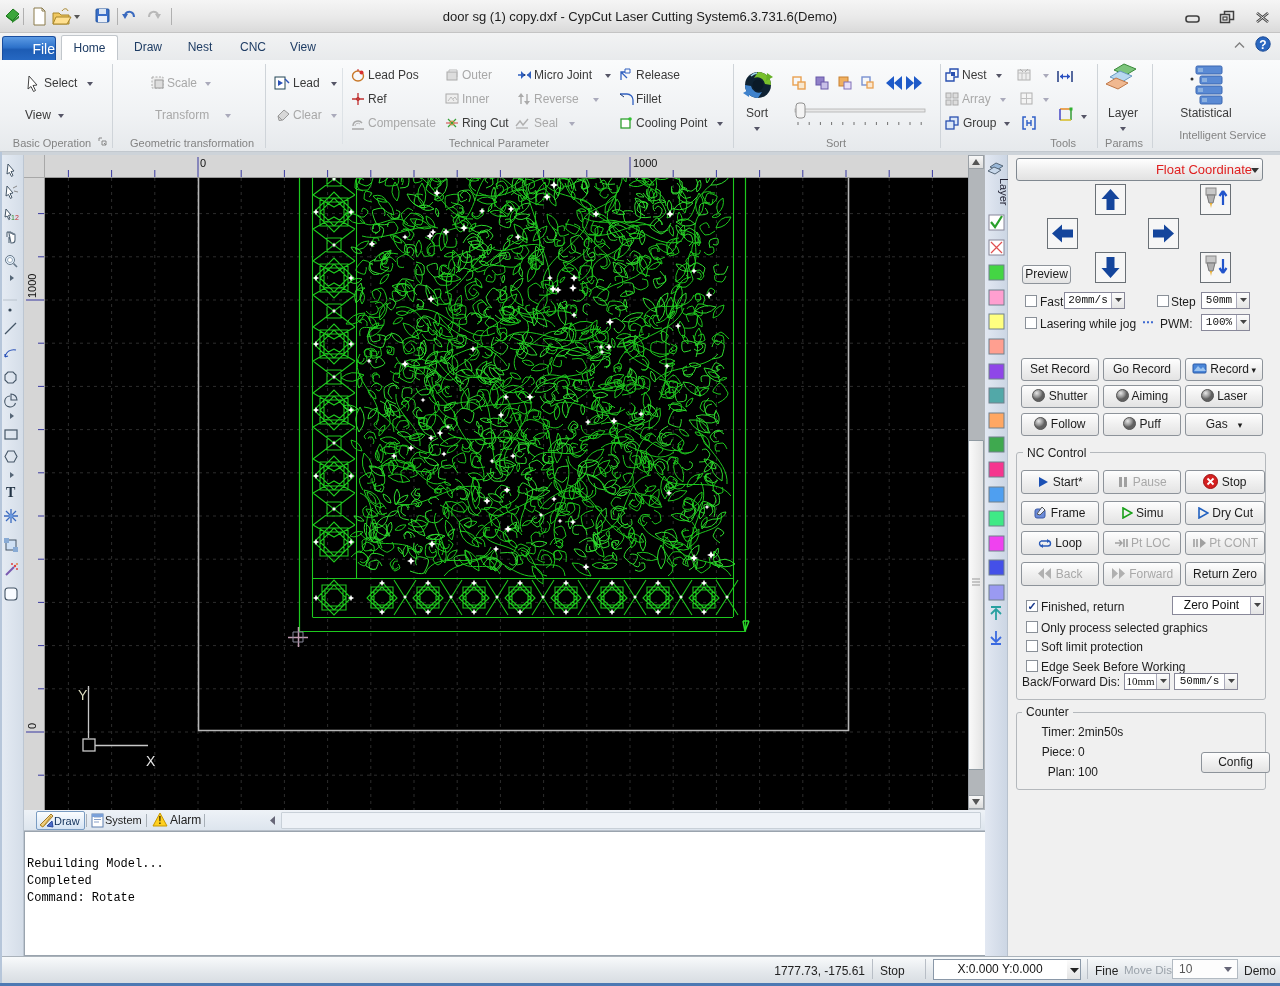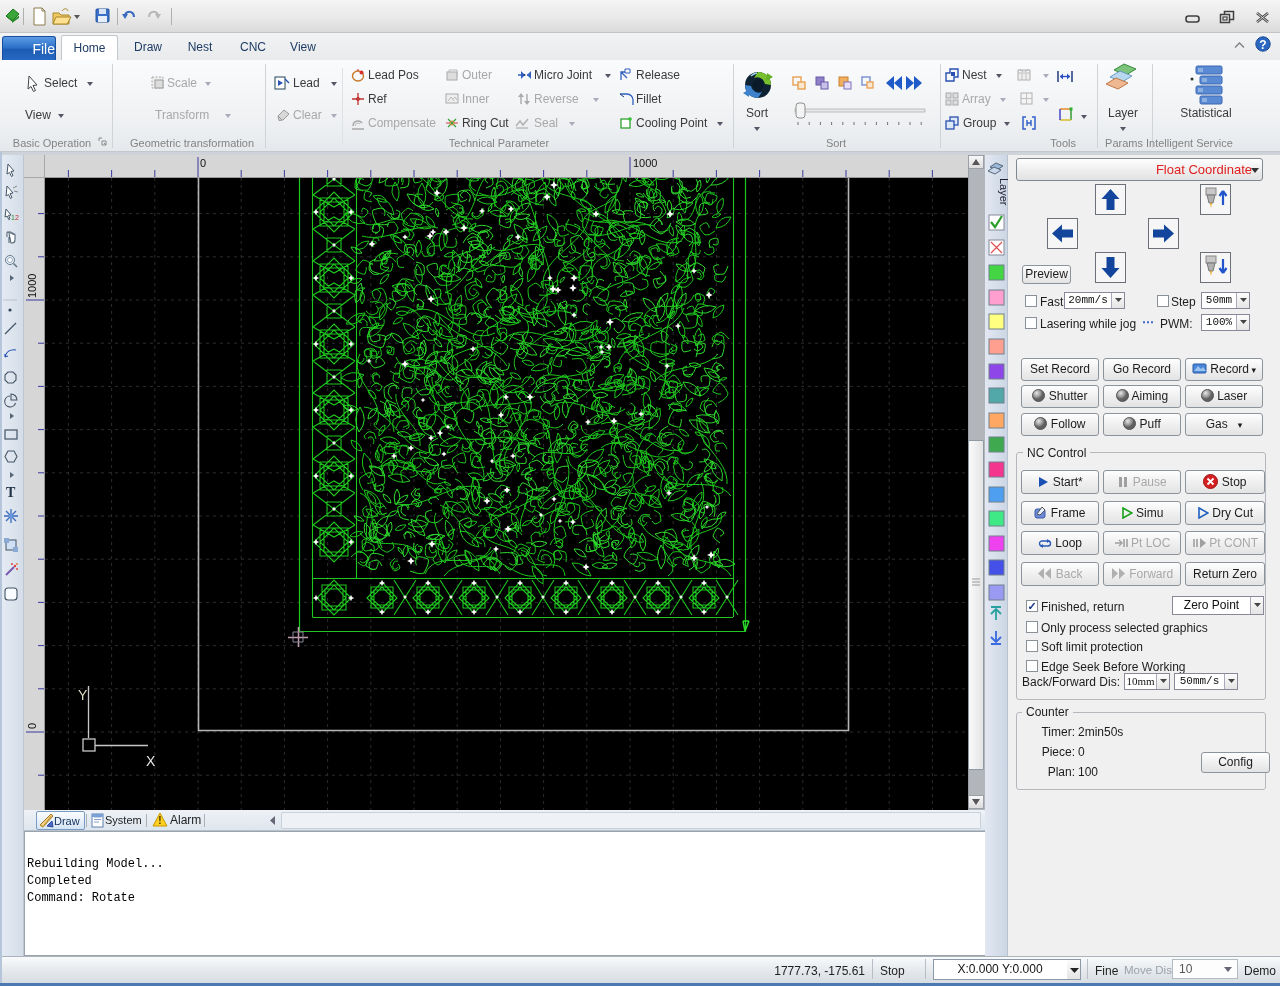--- a/index.html
+++ b/index.html
@@ -44,20 +44,21 @@
 .sl{position:absolute;top:964px;font-size:12px;color:#222;white-space:nowrap}
 .ssep{position:absolute;top:959px;height:20px;width:1px;background:#b8bec6}
 .xy{position:absolute;left:933px;top:959px;width:148px;height:21px;background:#fff;border:1px solid #8a98a8;box-sizing:border-box;font-size:12px;color:#111;text-align:center;line-height:19px;padding-right:14px}
 .mdbox{position:absolute;left:1172px;top:959px;width:66px;height:20px;background:#fdfdfd;border:1px solid #b2bac2;box-sizing:border-box;font-size:12px;color:#555;line-height:18px;padding-left:6px}
 .bstrip{position:absolute;left:0;top:983px;width:1280px;height:3px;background:#4d79b3}
 .lfrm{position:absolute;left:0;top:152px;width:2px;height:831px;background:#b6c6da}
 </style></head><body>
 <div id="app">
     <div style="position:absolute;left:0;top:152px;width:1280px;height:3px;background:#cdd3d9"></div>
     <div class="titlebar">
+      <div class="title-text">door sg (1) copy.dxf - CypCut Laser Cutting System6.3.731.6(Demo)</div>
       <svg width="1280" height="33" style="position:absolute;left:0;top:0">
         <path d="M6 16l7-7 6 5-7 7z" fill="#3aa63a" stroke="#1e7a1e"></path>
         <path d="M6 16l7 5 6-5-6 5-7-5z" fill="#c8e8c8" stroke="#1e7a1e" stroke-width=".7"></path>
         <path d="M12 21l7-5v2l-7 5z" fill="#2c8c2c"></path>
         <path d="M23.5 8V25" stroke="#b0b0b0"></path>
         <path d="M117.5 8V25" stroke="#b0b0b0"></path>
         <path d="M171.5 8V25" stroke="#b0b0b0"></path>
         <path d="M34 8h8l3 3v14h-11z" fill="#fff" stroke="#8a7a4a"></path>
         <path d="M42 8v3h3" fill="none" stroke="#8a7a4a"></path>
         <path d="M53 13h6l2 2h8v9H53z" fill="#f0c860" stroke="#a8862a"></path>
@@ -177,21 +178,21 @@
       <svg width="8" height="6" style="position:absolute;left:1042px;top:37px">
         <path d="M1 1l3 4 3-4z" fill="#aab"></path>
       </svg>
       <div class="gl" style="left:956px;top:76px;width:120px;text-align:right">Tools</div>
       <div class="rt" style="left:1063px;top:45px;width:120px;text-align:center">Layer</div>
       <svg width="8" height="6" style="position:absolute;left:1119px;top:66px">
         <path d="M1 1l3 4 3-4z" fill="#556"></path>
       </svg>
       <div class="gl" style="left:1064px;top:76px;width:120px;text-align:center">Params</div>
       <div class="rt" style="left:1146px;top:45px;width:120px;text-align:center">Statistical</div>
-      <div class="gl" style="left:1146px;top:76px;width:120px;text-align:left">Intelligent Service</div>
+      <div class="gl" style="left:1146px;top:68px;width:120px;text-align:right">Intelligent Service</div>
       <svg width="1280" height="92" style="position:absolute;left:0;top:0">
         <g transform="translate(28 16)">
           <path d="M1 0l8 9-4 .5 2.5 5-2 1-2.5-5L0 13z" fill="#fff" stroke="#444"></path>
         </g>
         <g transform="translate(152 17)">
           <rect x="0" y="0" width="11" height="11" fill="#eee" stroke="#aaa" stroke-dasharray="2 1.5"></rect>
           <rect x="3" y="3" width="8" height="8" fill="#ddd" stroke="#999"></rect>
         </g>
         <g transform="translate(275 17)">
           <rect x="0" y="0" width="10" height="12" fill="#fff" stroke="#245"></rect>

